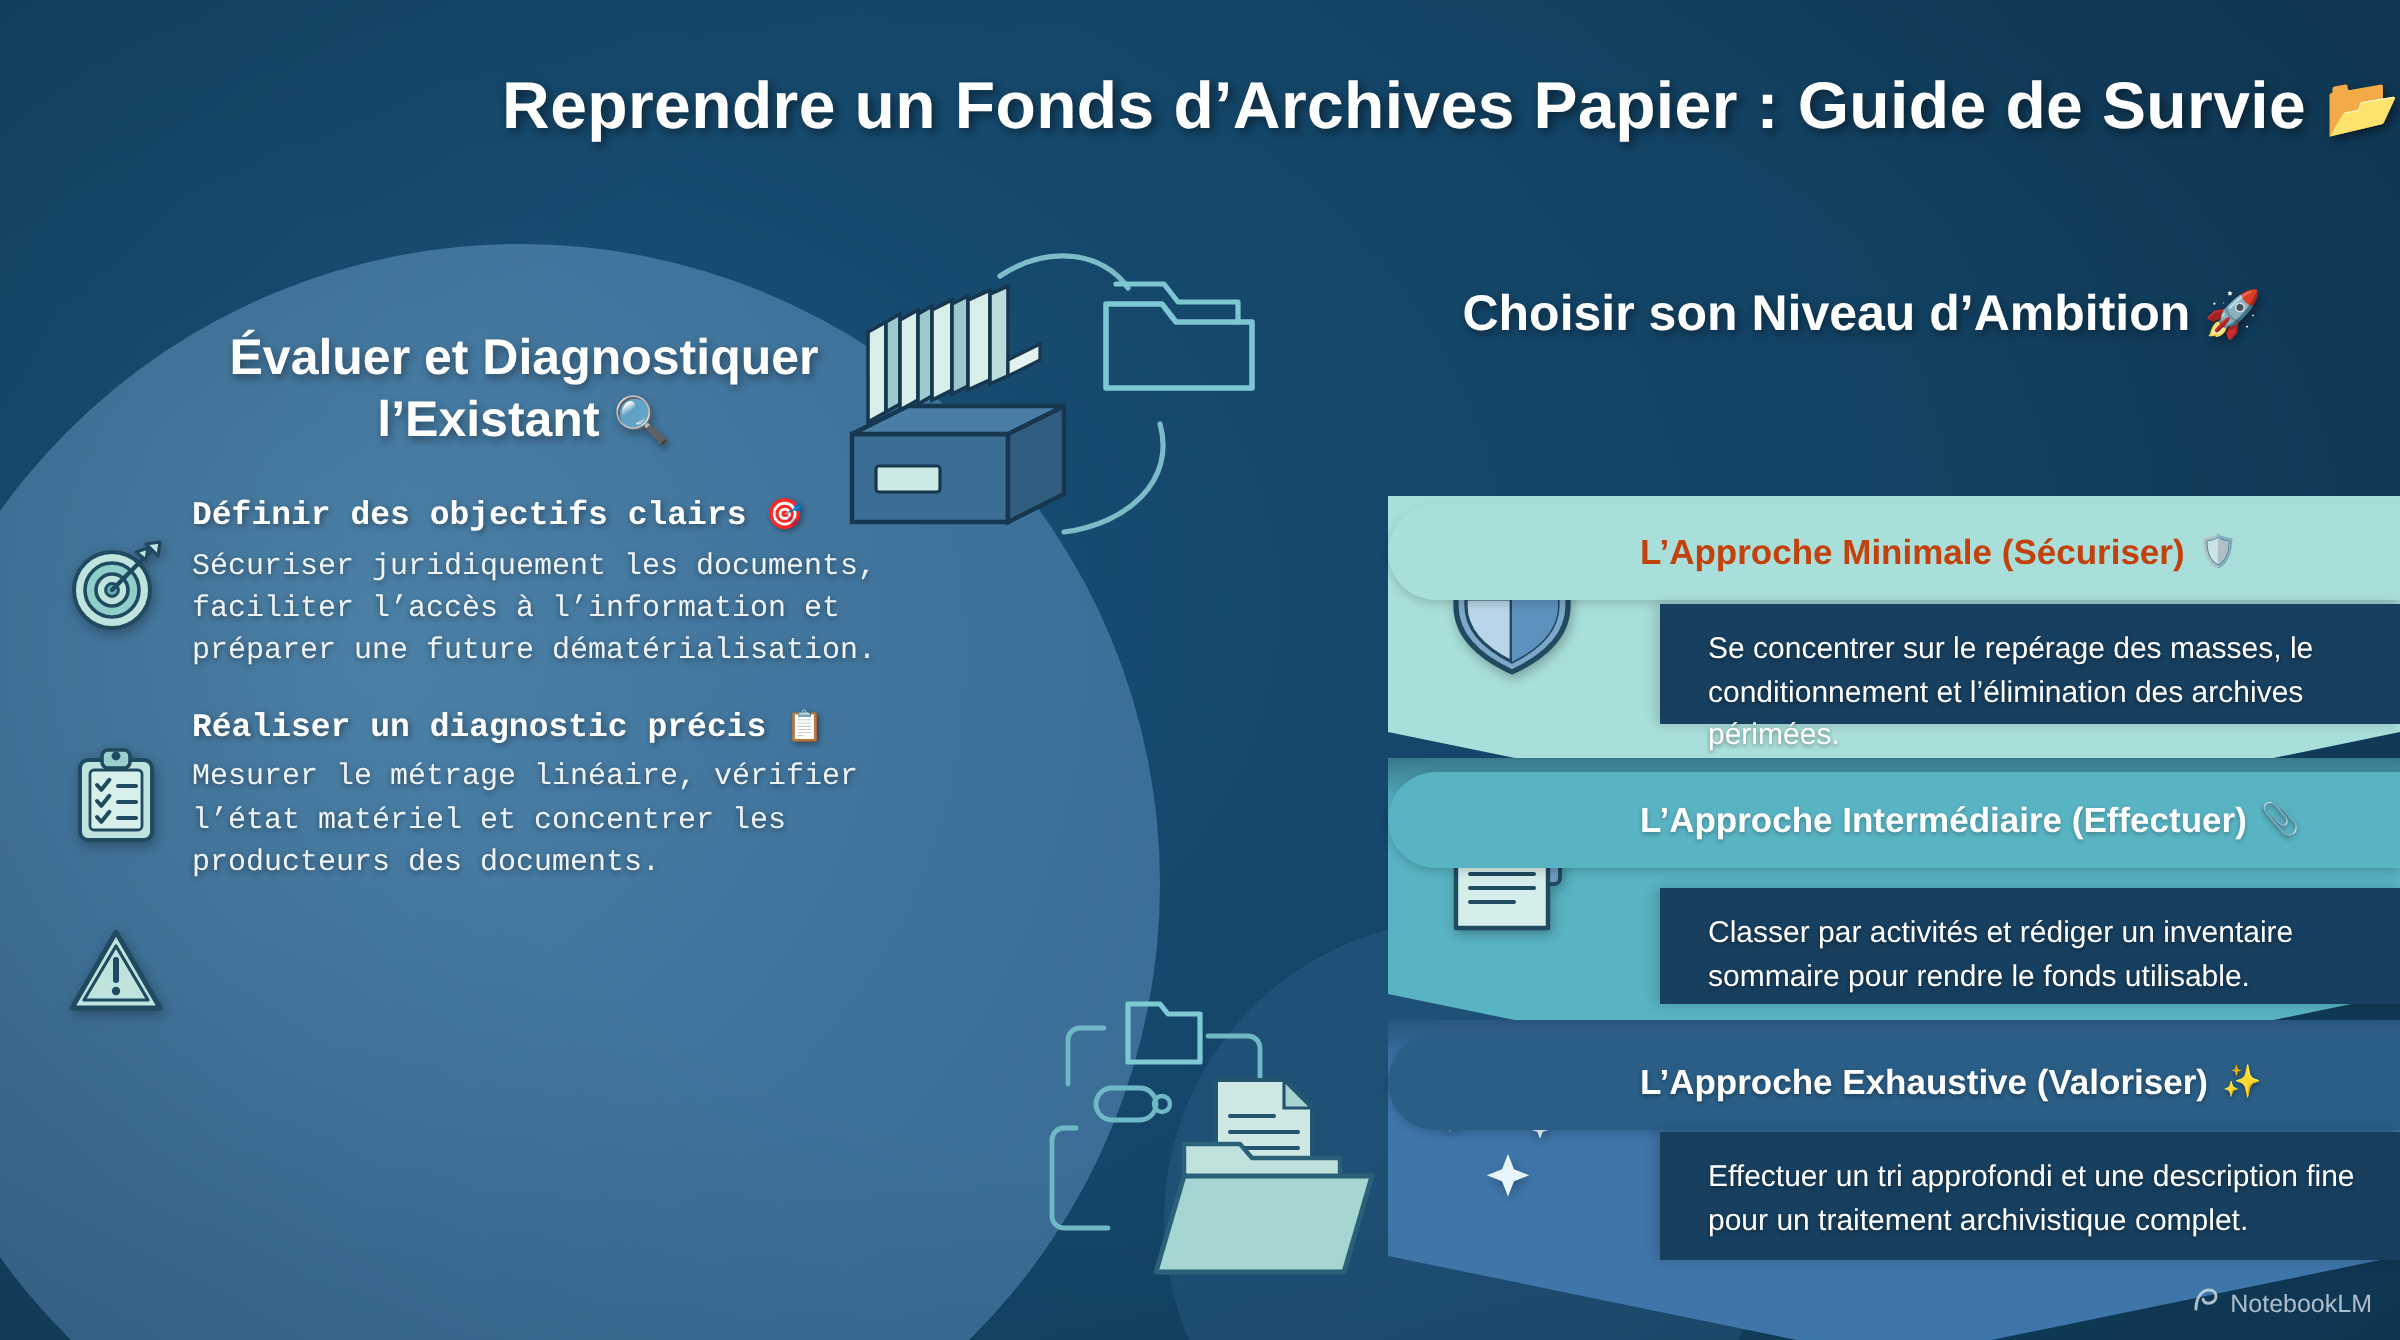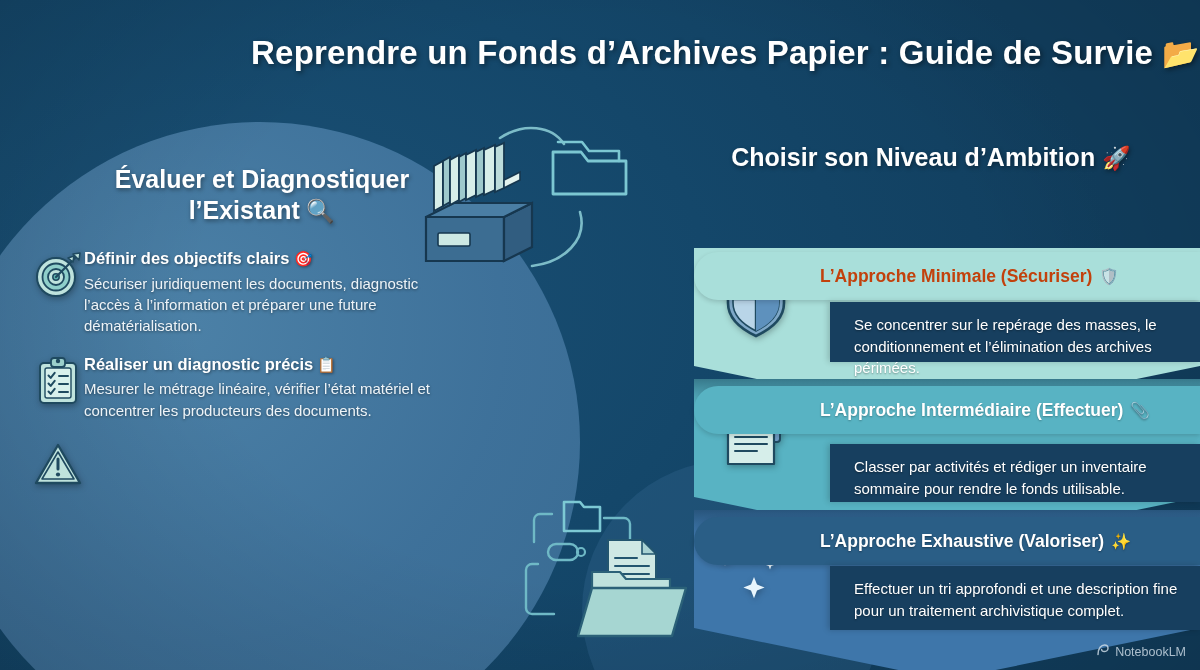--- a/index.html
+++ b/index.html
@@ -70,23 +70,25 @@
     line-height:1.22;
     color:#ffffff;
     text-shadow:1px 2px 4px rgba(0,0,0,.4);
     padding:0 28px 0 58px;
   }
   .left-heading .emoji { font-size:23px; }
 
   .left-items { margin-top:22px; }
   .left-item {
     display:flex;
-    align-items:flex-start;
+    align-items:center;
+    gap:12px;
     margin-bottom:16px;
     padding-right:8px;
+    font-family:Liberation Mono, monospace;
   }
   .left-icon {
     flex:0 0 auto;
     width:52px; height:52px;
     margin-top:2px;
     filter:drop-shadow(1px 2px 3px rgba(0,0,0,.3));
   }
   .left-text { flex:1 1 auto; padding-top:1px; }
   .left-item-title {
     font-size:16.5px;
@@ -285,21 +287,21 @@
           <path d="M24 28 L45 7" stroke="#1f4a60" stroke-width="2.2" stroke-linecap="round"></path>
           <path d="M41 5 l7 -1 -1 7 z" fill="#bfe3dd" stroke="#1f4a60" stroke-width="1.6" stroke-linejoin="round"></path>
           <path d="M36 9 l6 -2 -1 6 z" fill="#bfe3dd" stroke="#1f4a60" stroke-width="1.6" stroke-linejoin="round"></path>
         </svg>
       </span>
       <div class="left-text">
         <div class="left-item-title">
           <span>Définir des objectifs clairs</span>
           <span class="emoji">🎯</span>
         </div>
-        <div class="left-item-desc">Sécuriser juridiquement les documents, diagnostic l’accès à l’information et préparer une future dématérialisation.</div>
+        <div class="left-item-desc">Sécuriser juridiquement les documents, faciliter l’accès à l’information et préparer une future dématérialisation.</div>
       </div>
     </div>
 
     <div class="left-item">
       <span class="left-icon">
         <svg width="52" height="52" viewBox="0 0 52 52">
           <rect x="8" y="8" width="36" height="40" rx="4" fill="#bfe3dd" stroke="#1f4a60" stroke-width="2"></rect>
           <rect x="13" y="13" width="26" height="30" rx="2" fill="#d8f0ec" stroke="#1f4a60" stroke-width="1.4"></rect>
           <rect x="19" y="3" width="14" height="9" rx="3" fill="#9bcfcb" stroke="#1f4a60" stroke-width="1.8"></rect>
           <circle cx="26" cy="6" r="2.2" fill="#1f4a60"></circle>

